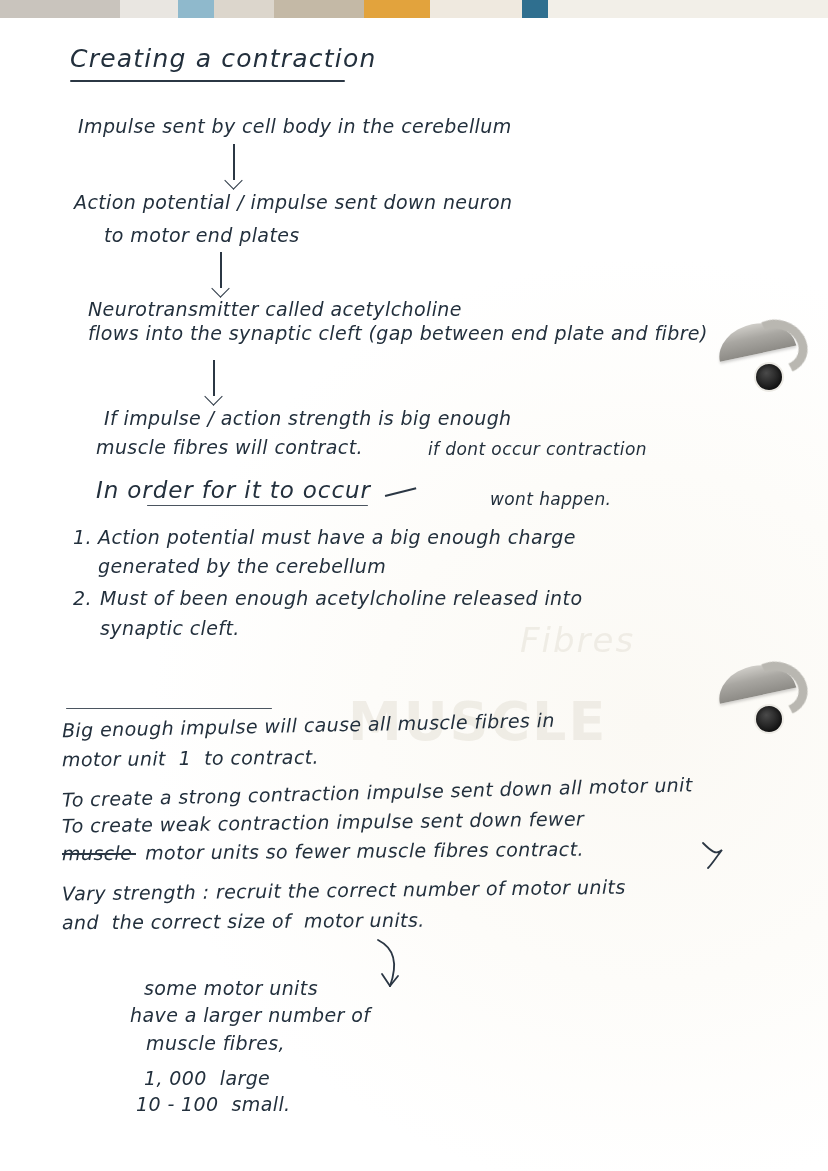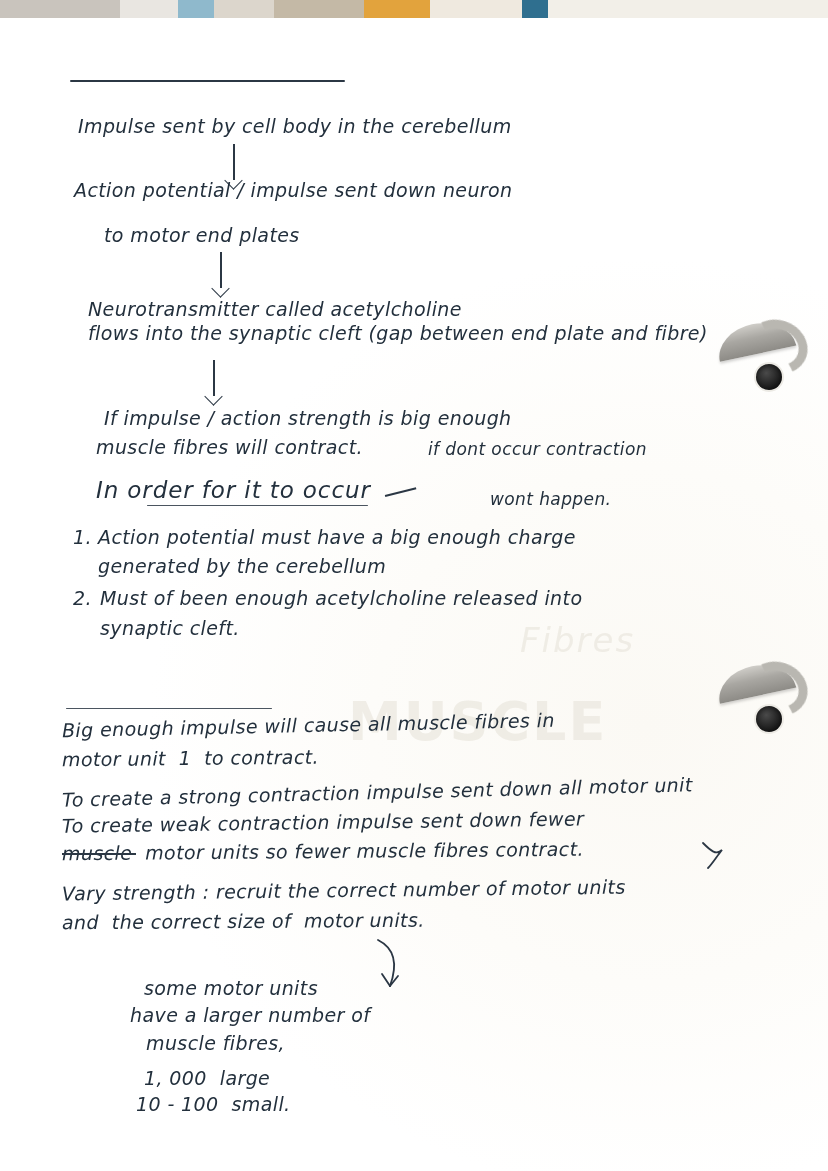--- a/index.html
+++ b/index.html
@@ -160,30 +160,31 @@
     <div class="seg" style="left:120px; width:58px;  background:#e9e6e1;"></div>
     <div class="seg" style="left:178px; width:36px;  background:#8fb9cc;"></div>
     <div class="seg" style="left:214px; width:60px;  background:#dcd6cc;"></div>
     <div class="seg" style="left:274px; width:90px;  background:#c4b9a6;"></div>
     <div class="seg" style="left:364px; width:66px;  background:#e2a33d;"></div>
     <div class="seg" style="left:430px; width:92px;  background:#efe9df;"></div>
     <div class="seg" style="left:522px; width:26px;  background:#2f6f8f;"></div>
     <div class="seg" style="left:548px; width:280px; background:#f2efe8;"></div>
   </div>
 
+  <div class="hw h1" style="left:70px; top:45px;">Creating a contraction</div>
   <div class="u-line" style="left:70px; top:80px; width:275px;"></div>
 
   <div class="hw body" style="left:78px; top:116px;">Impulse sent by cell body in the cerebellum</div>
 
   <div class="arrow-down" style="left:225px; top:144px;">
     <div class="shaft"></div>
       <div class="head"></div>
   </div>
 
-  <div class="hw body" style="left:74px; top:180px;font-style:italic;">Action potential / impulse sent down neuron</div>
+  <div class="hw body" style="left:74px; top:192px;font-style:italic;">Action potential / impulse sent down neuron</div>
   <div class="hw body" style="left:104px; top:225px;">to motor end plates</div>
 
   <div class="arrow-down" style="left:212px; top:252px;">
     <div class="shaft"></div>
       <div class="head"></div>
   </div>
 
   <div class="hw body" style="left:88px; top:323px;">flows into the synaptic cleft (gap between end plate and fibre)</div>
   <div class="hw body" style="left:88px; top:299px;">Neurotransmitter called acetylcholine</div>
 

